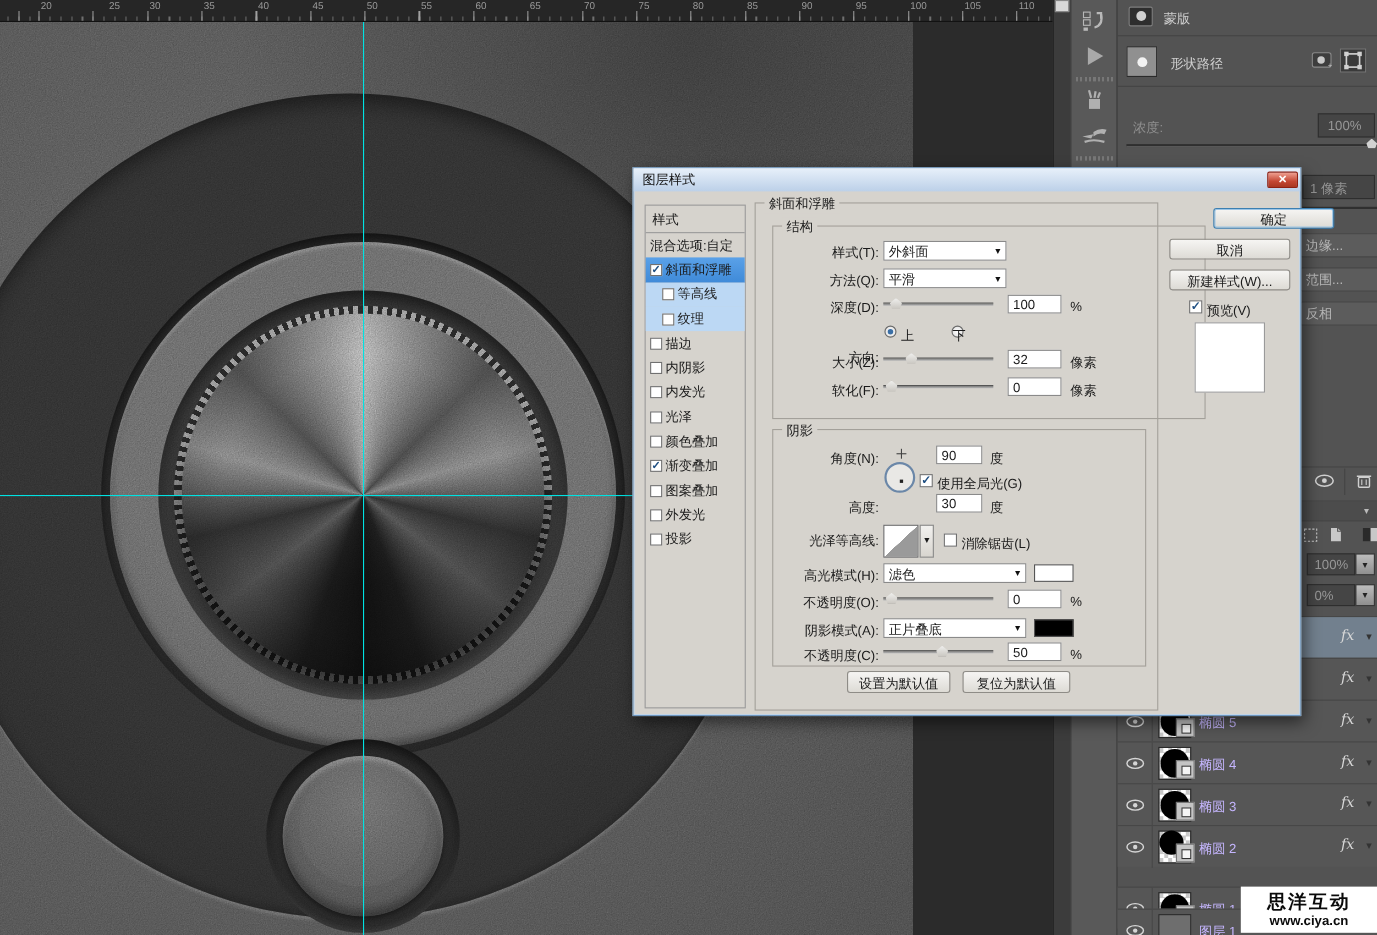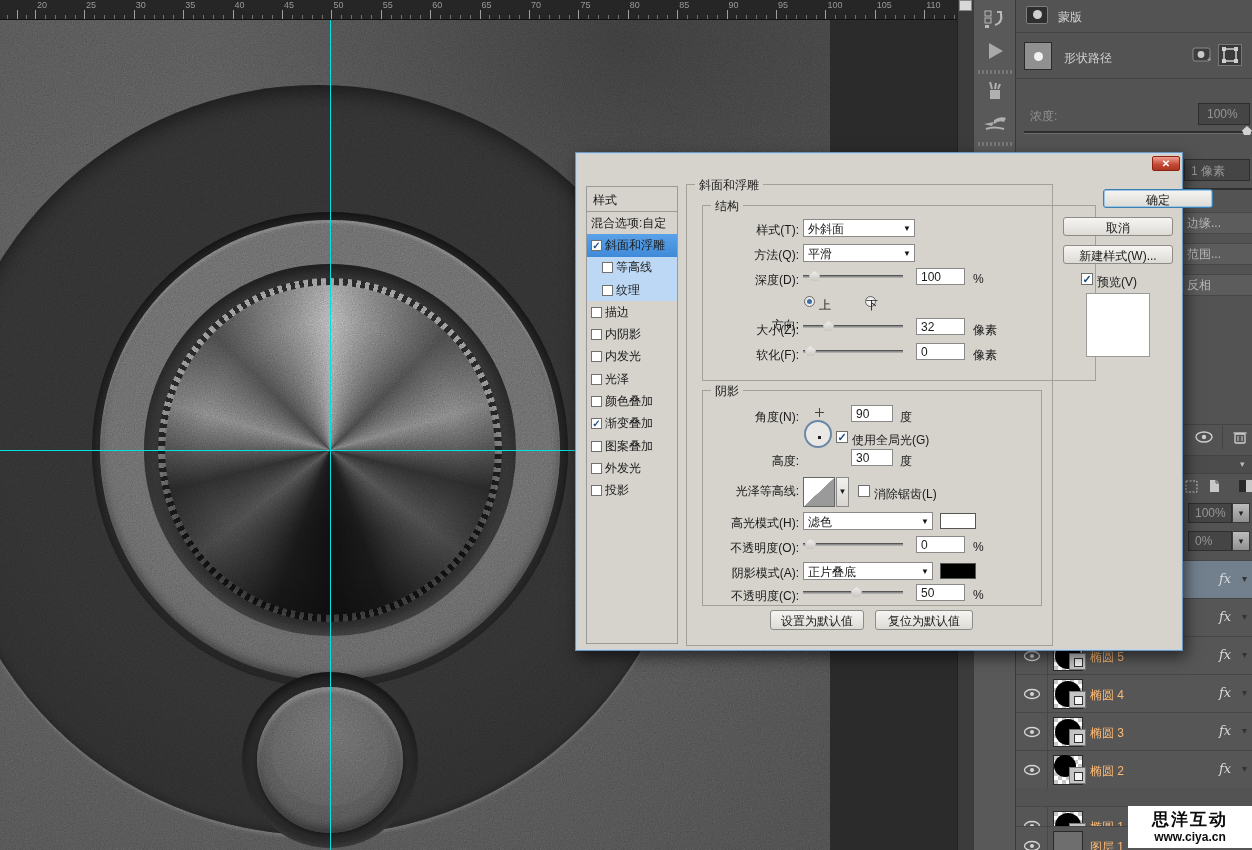--- a/index.html
+++ b/index.html
@@ -79,21 +79,21 @@
   .lrow { position:absolute; left:0; width:237px; height:38px; background:#565656; border-top:1px solid #474747; }
   .lrow.sel { background:#72808e; }
   .eye-cell { position:absolute; left:0; top:0; width:32px; height:38px; border-right:1px solid #474747; display:flex; align-items:center; justify-content:center; }
   .thumb { position:absolute; left:37px; top:4px; width:30px; height:30px; border:1px solid #2a2a2a;
      background:repeating-conic-gradient(#ffffff 0% 25%, #c8c8c8 25% 50%); background-size:8px 8px; }
   .thumb.circle::before { content:""; position:absolute; left:1px; top:1px; width:26px; height:26px; border-radius:50%; background:#000; }
   .thumb.circle-offset::before { content:""; position:absolute; left:0px; top:-1px; width:22px; height:22px; border-radius:50%; background:#000; }
   .thumb.plain { background:#6e6e6e; }
   .vmask { position:absolute; left:53px; top:16px; width:17px; height:17px; background:#c4c4c4; border:1px solid #777; }
   .vmask::before { content:""; position:absolute; left:4px; top:4px; width:7px; height:7px; border:1px solid #333; background:#f5f5f5; }
-  .lname { position:absolute; left:74px; top:12px; color:#fdba74; font-size:12px; white-space:nowrap; }
+  .lname { position:absolute; left:74px; top:12px; color:#c4b5fd; font-size:12px; white-space:nowrap; }
   .fx { position:absolute; left:203px; top:10px; color:#d8d8d8; font-family:"DejaVu Serif", serif; font-style:italic; font-size:13px; }
   .lchev { position:absolute; left:226px; top:12px; color:#333; font-size:10px; }
 
   
   #dialog { left:575px; top:152px; width:608px; height:499px; background:#d6d3cd;
      border:1px solid #6d96bf; box-shadow:0 0 0 1px rgba(190,212,235,.9) inset, 3px 6px 14px rgba(0,0,0,.55); z-index:10; color:#1a1a1a; }
   #dlg-title { left:0; top:0; width:100%; height:21px; background:linear-gradient(#e7f0fa,#bcd0e8); display:flex; align-items:center; padding-left:8px; font-size:12px; color:#111; }
   #dlg-close { left:576px; top:3px; width:28px; height:15px; background:linear-gradient(#efa091,#c44733 60%,#a93722); border:1px solid #8e2113; border-radius:2px; color:#fff; font-size:10px; line-height:13px; text-align:center; font-weight:bold; }
   .groupbox { position:absolute; border:1px solid #a3a09a; }
   .grouplabel { position:absolute; top:-8px; left:8px; background:#d6d3cd; padding:0 4px; font-size:12px; }
@@ -143,21 +143,21 @@
   svg { display:block; }
 </style>
 </head>
 <body>
 
 <div id="stage">
 
   <div class="abs" id="canvas-area">
     <div class="abs" id="ruler">
         <span class="ruler-num" style="left: 37px;">20</span>
-        <span class="ruler-num" style="left: 86px; text-align: right;">25</span>
+        <span class="ruler-num" style="left: 99px; text-align: right;">25</span>
         <span class="ruler-num" style="left: 135.8px;">30</span>
         <span class="ruler-num" style="left: 185.2px;">35</span>
         <span class="ruler-num" style="left: 234.6px;">40</span>
         <span class="ruler-num" style="left: 284px;">45</span>
         <span class="ruler-num" style="left: 333.4px;">50</span>
         <span class="ruler-num" style="left: 382.8px;">55</span>
         <span class="ruler-num" style="left: 432.2px;">60</span>
         <span class="ruler-num" style="left: 481.6px;">65</span>
         <span class="ruler-num" style="left: 531px;">70</span>
         <span class="ruler-num" style="left: 580.4px;">75</span>
@@ -415,20 +415,23 @@
             </svg>
           </div>
           <div class="thumb plain"></div>
           <div class="lname">图层 1</div>
         </div>
       </div>
 
   </div>
 
   <div class="abs" id="dialog">
+    <div class="abs" id="dlg-title">
+      <span>图层样式</span>
+    </div>
     <div class="abs" id="dlg-close"><span>✕</span></div>
 
     <div class="abs" id="styles-list">
       <div id="styles-header">样式</div>
       <div id="styles-items">
           <div class="sitem">
             <span>混合选项:自定</span>
           </div>
           <div class="sitem selected">
             <span class="chk">✓</span>

